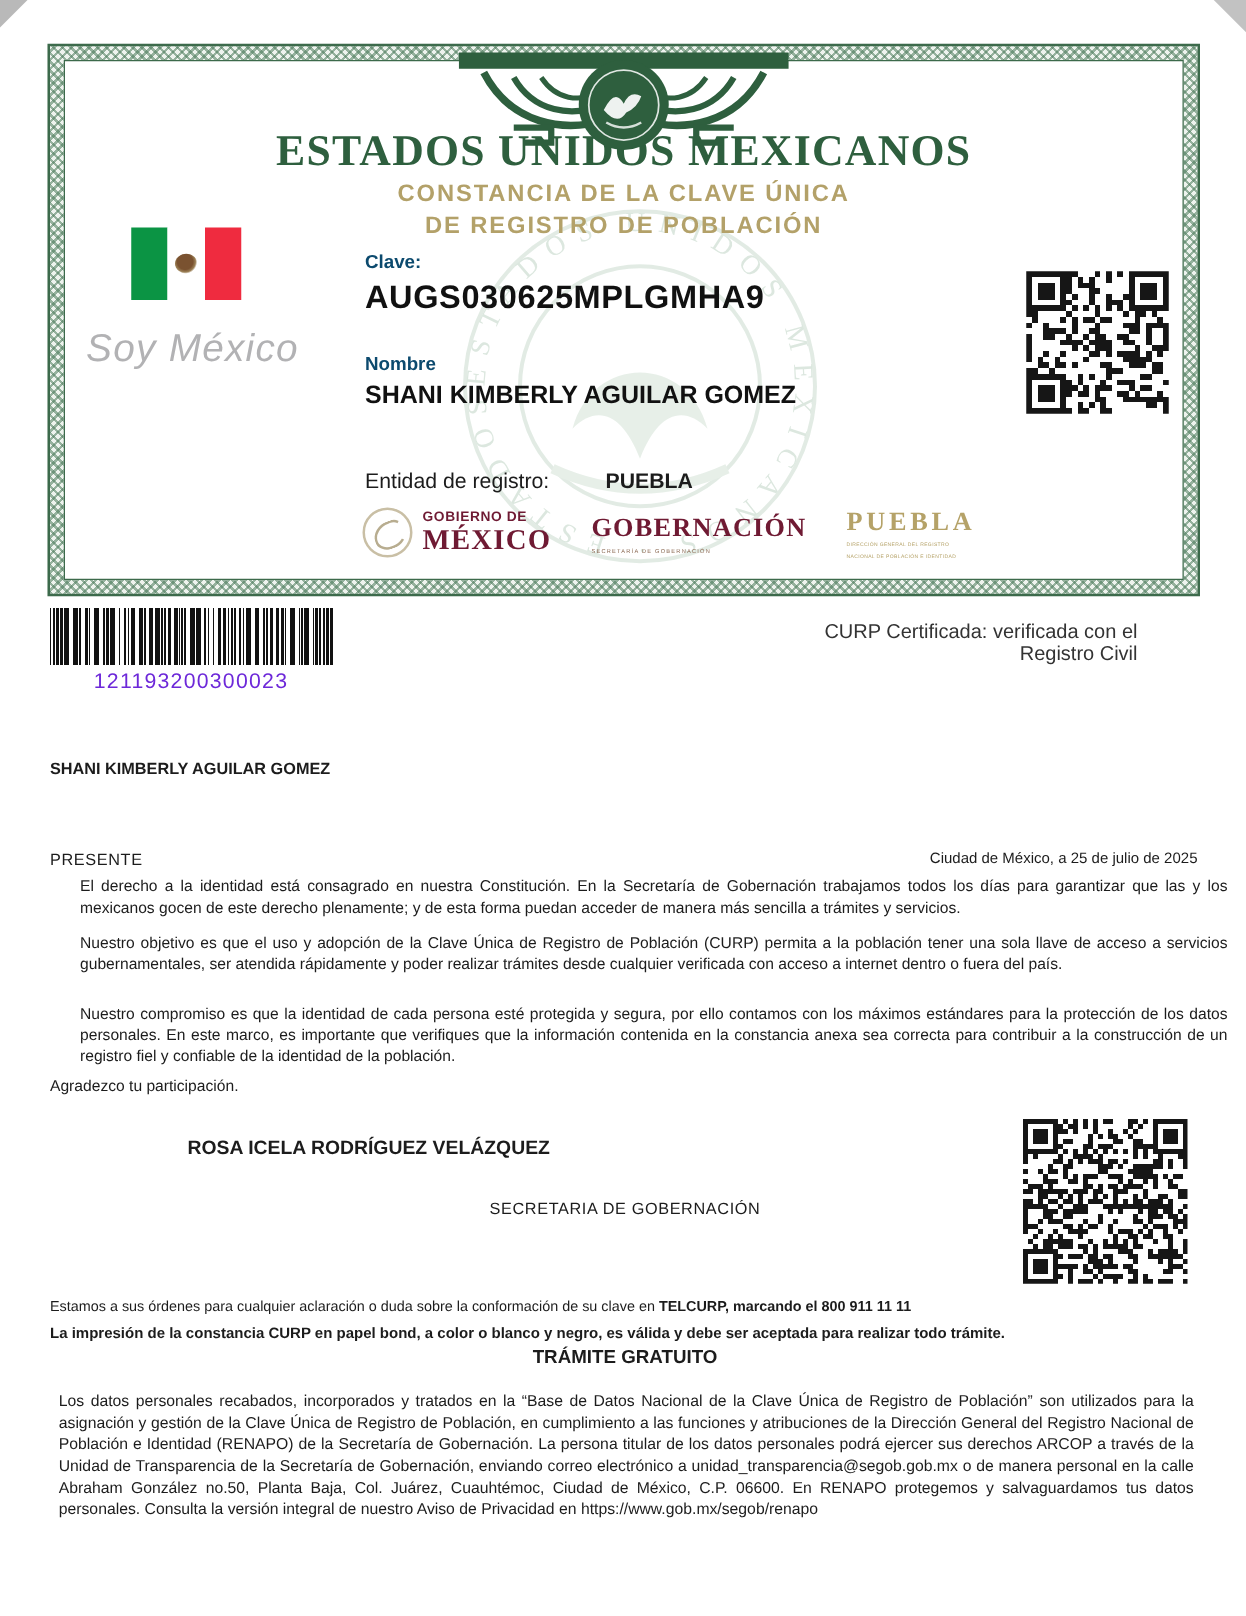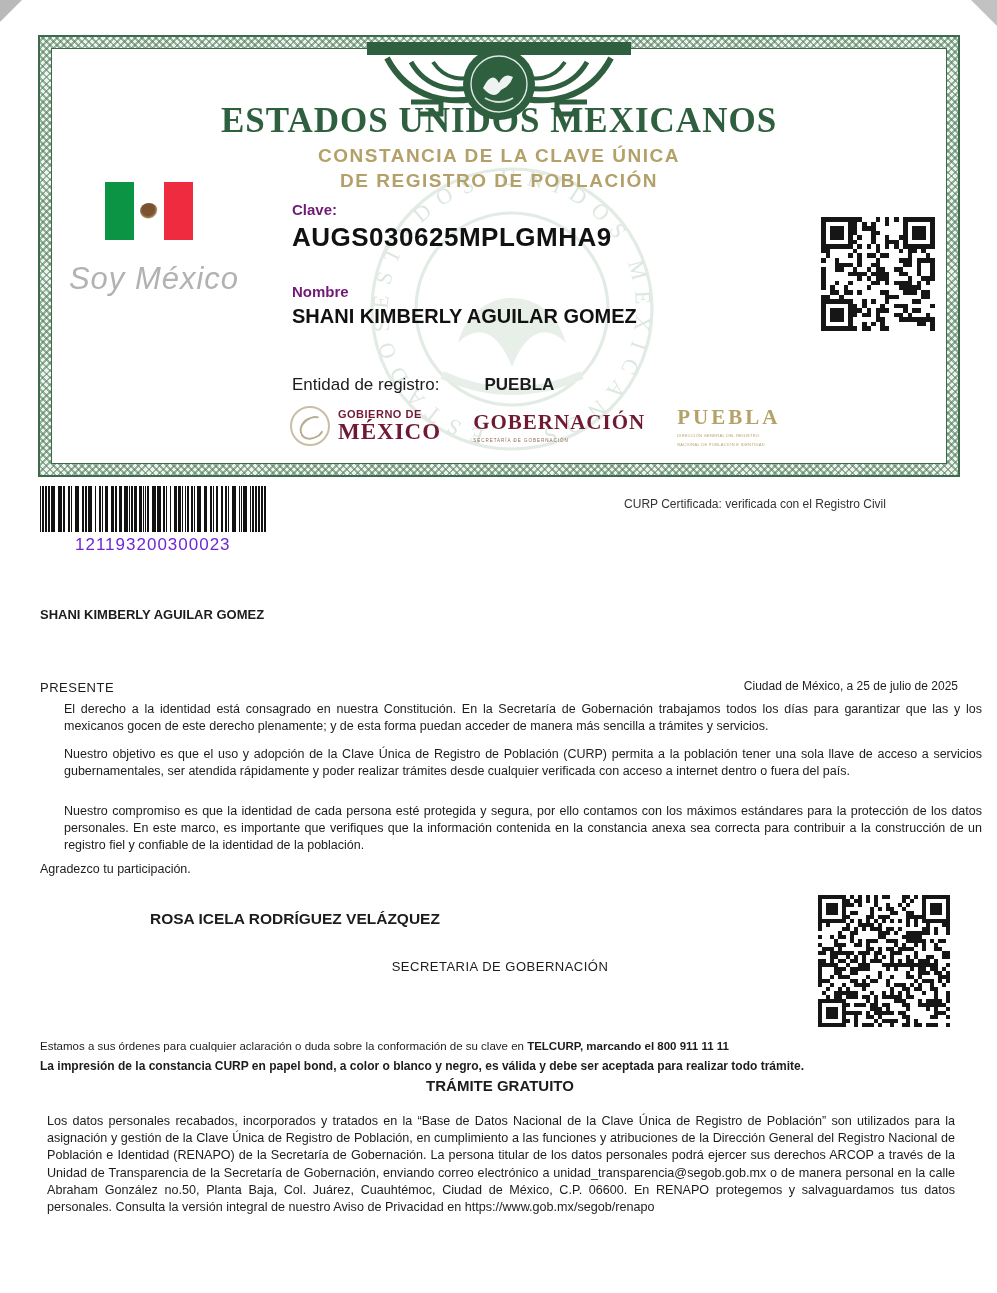--- a/index.html
+++ b/index.html
@@ -34,21 +34,21 @@
 
   .flag { position:absolute; left:53px; top:133px; width:88px; height:58px; display:flex; z-index:1; }
   .flag .g { flex:1; background:#0b9444; }
   .flag .w { flex:1; background:#fff; position:relative; }
   .flag .r { flex:1; background:#ef2b3f; }
   .flag .eagle-dot { position:absolute; left:50%; top:50%; width:18px; height:16px; transform:translate(-50%,-50%);
     background:radial-gradient(circle at 45% 40%, #7a5230 0 45%, #9c8157 60%, transparent 70%); border-radius:50%; }
   .soy { position:absolute; left:12px; top:212px; width:180px; text-align:center;
     font-style:italic; font-size:31px; color:#b2b2b4; letter-spacing:1px; z-index:1; }
 
-  .field-label { position:absolute; font-weight:bold; font-size:15px; color:#701a75; z-index:2; }
+  .field-label { position:absolute; font-weight:bold; font-size:15px; color:#0c4a6e; z-index:2; }
   .clave-label { left:240px; top:152px; }
   .clave-value { position:absolute; left:240px; top:173px; font-weight:bold; font-size:26px; letter-spacing:.5px; color:#111; z-index:2; }
   .nombre-label { left:240px; top:234px; }
   .nombre-value { position:absolute; left:240px; top:256px; font-weight:bold; font-size:20px; color:#111; z-index:2; }
   .entidad-row { position:absolute; left:240px; top:326px; font-size:17px; z-index:2; display:flex; }
   .entidad-row .val { font-weight:bold; margin-left:45px; }
 
   .qr { position:absolute; background:#fff; z-index:2; }
   .qr svg { width:100%; height:100%; display:block; }
   .qr1 { left:769px; top:168px; width:114px; height:114px; }
@@ -67,21 +67,21 @@
   .segob-block .main { font-family:"Liberation Serif", serif; font-size:21px; font-weight:bold; letter-spacing:1px; }
   .segob-block .sub { font-size:4.5px; letter-spacing:1px; color:#8c6a54; margin-top:3px; }
   .renapo-block { text-align:left; color:#b5a268; }
   .renapo-block .main { font-family:"Liberation Serif", serif; font-size:21px; font-weight:bold; letter-spacing:3px; }
   .renapo-block .sub { font-size:4px; letter-spacing:.3px; color:#b5a268; margin-top:3px; line-height:1.3; }
 
   
   .barcode-block { position:absolute; left:40px; top:486px; z-index:1; }
   .barcode { width:233px; height:46px; display:block; }
   .barcode-num { font-size:17px; color:#6d28d9; margin:3px 0 0 35px; letter-spacing:1px; }
-  .curp-status { position:absolute; left:600px; top:497px; width:310px; text-align:center; font-size:12px; color:#333; }
+  .curp-status { position:absolute; left:600px; top:497px; width:310px; text-align:right; font-size:16px; color:#333; }
 
   
   .recipient { position:absolute; left:40px; top:607px; font-weight:bold; font-size:13px; }
   .presente { position:absolute; left:40px; top:680px; font-size:13px; letter-spacing:.5px; }
   .letter-date { position:absolute; right:39px; top:679px; font-size:12px; }
   .para { position:absolute; left:40px; width:918px; font-size:12.5px; line-height:17px; text-align:justify; color:#1c1c1c;margin-left:24px; }
   .p1 { top:701px; } .p2 { top:746px; } .p3 { top:803px; }
   .thanks { position:absolute; left:40px; top:862px; font-size:12.5px; }
   .signer-name { position:absolute; left:150px; top:910px; width:700px; text-align:left; font-weight:bold; font-size:15.5px; }
   .signer-title { position:absolute; left:150px; top:959px; width:700px; text-align:center; font-size:13px; letter-spacing:.5px; }

